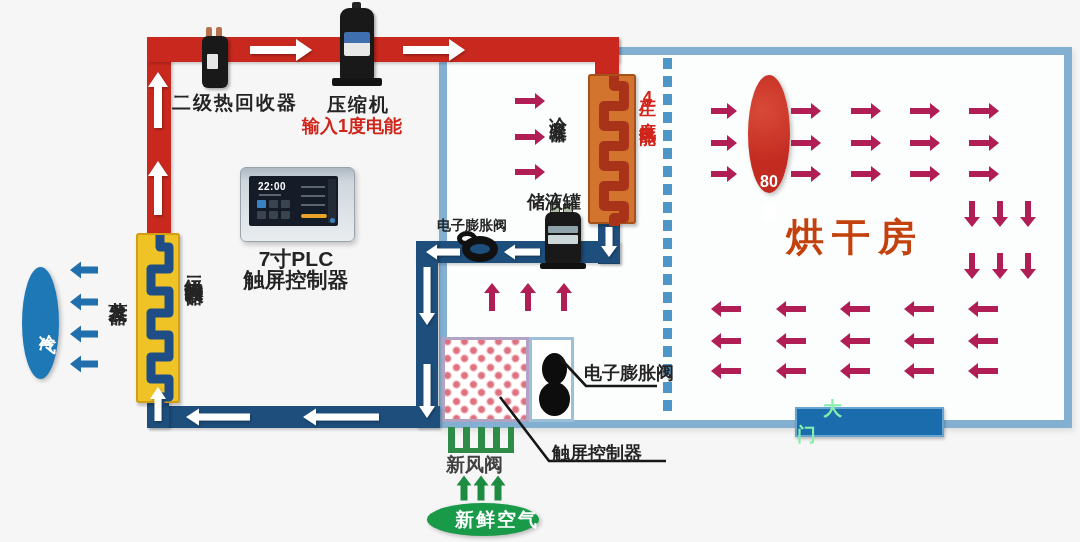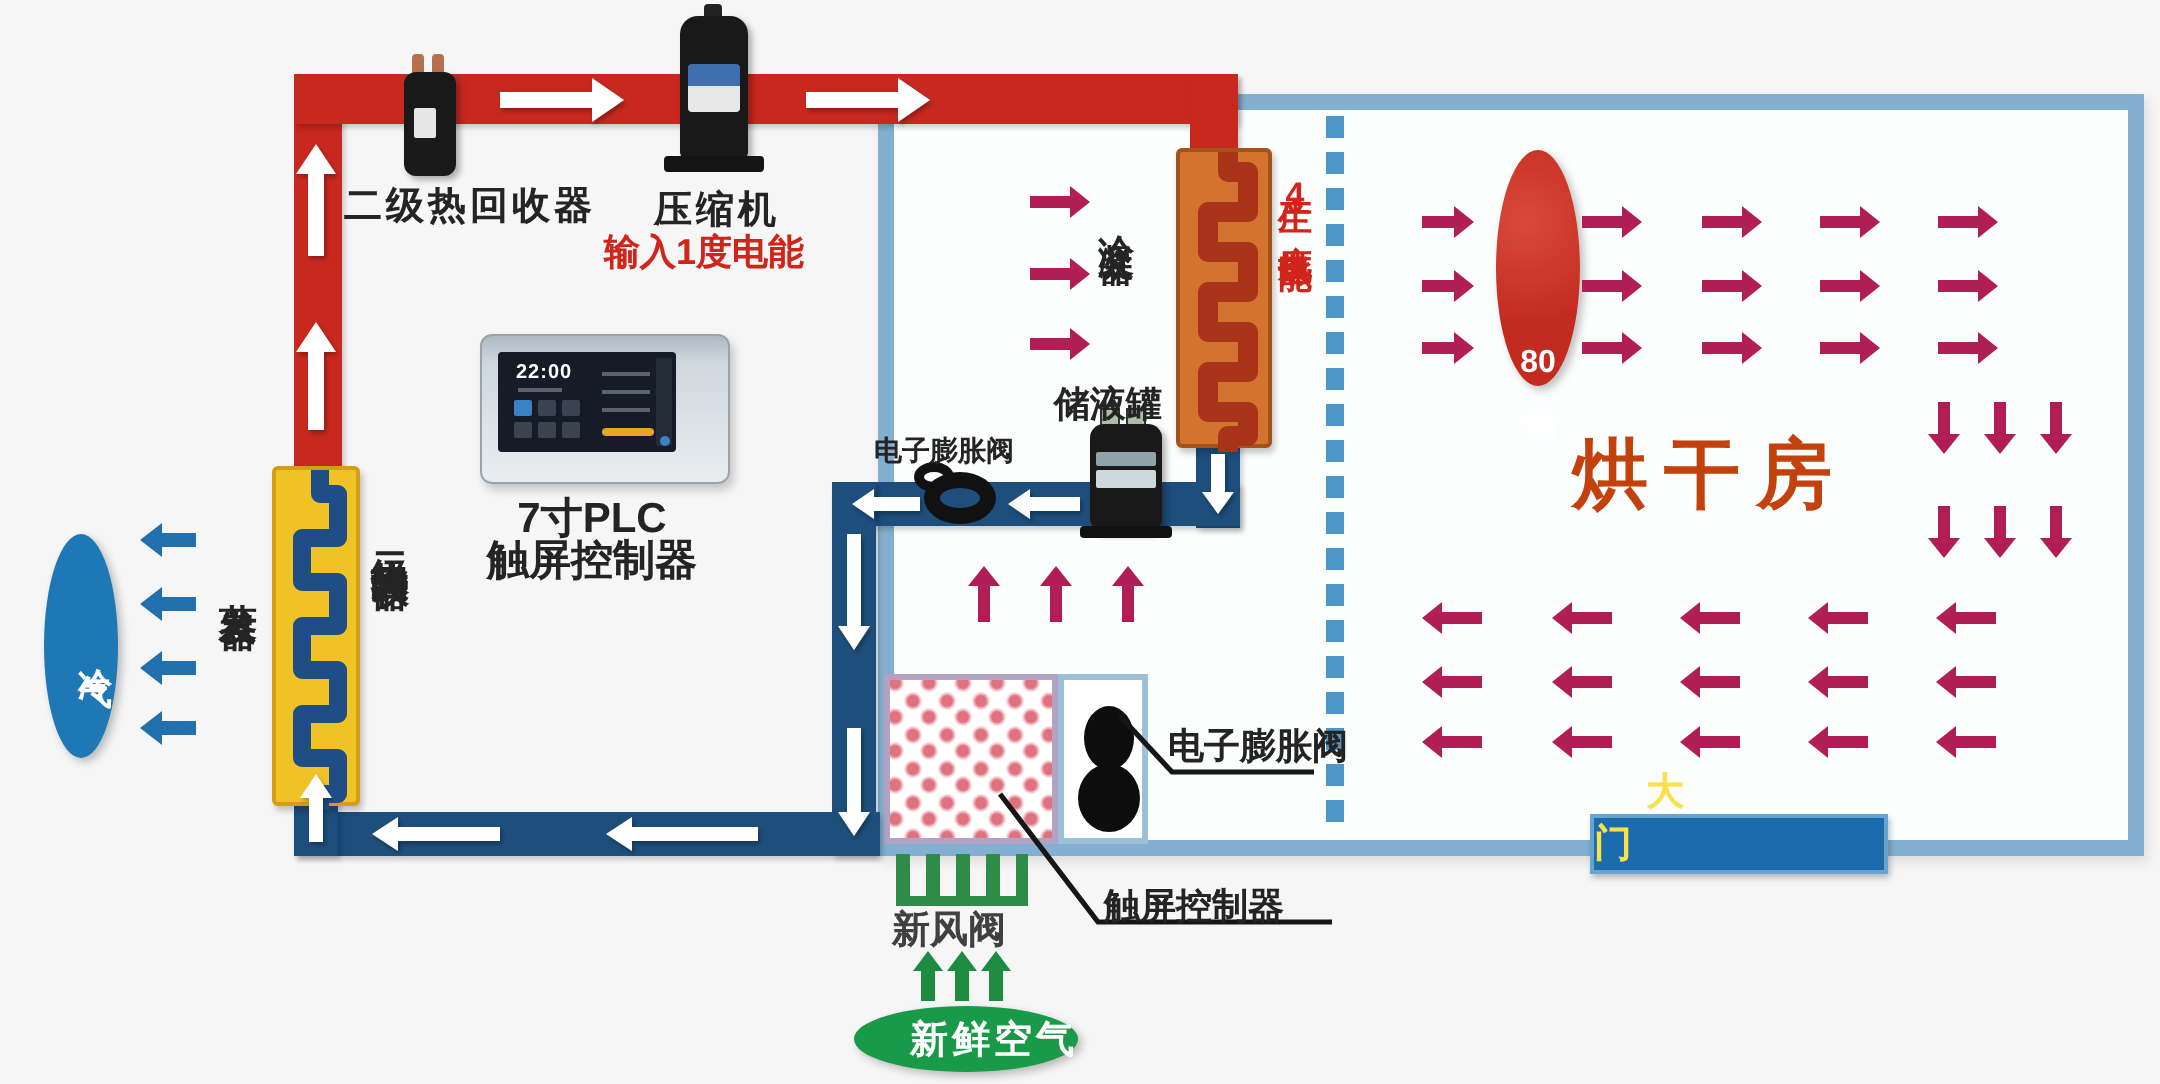--- a/index.html
+++ b/index.html
@@ -25,26 +25,26 @@
   .vtext{writing-mode:vertical-rl;text-orientation:upright;}
   .ellipse{border-radius:50%;display:flex;align-items:center;justify-content:flex-end;
            color:#fff;font-weight:700;box-shadow:2px 2px 4px rgba(0,0,0,.25);}
   .pinkbox{box-sizing:border-box;border:3px solid #b2a2c4;background:
      radial-gradient(circle,#e0717f 2.6px,rgba(224,113,127,.45) 3.6px,transparent 4.8px),
      radial-gradient(circle,#e0717f 2.6px,rgba(224,113,127,.45) 3.6px,transparent 4.8px),#fff;
      background-size:17px 17px,17px 17px;background-position:3px 2px,11px 10px;}
   .whitebox{box-sizing:border-box;border:3px solid #9cc0d8;background:#fff;}
   .fan{background:#0d0d0d;border-radius:50%;}
   .combbar{background:#2e8b48;}
-  .banner{box-sizing:border-box;background:#1a6cad;border:2px solid #68a4d0;color:#fde047;
-          display:flex;align-items:flex-end;justify-content:center;font-weight:700;
+  .banner{box-sizing:border-box;background:#1a6cad;border:2px solid #68a4d0;color:#86efac;
+          display:flex;align-items:center;justify-content:center;font-weight:700;
           box-shadow:1px 2px 3px rgba(0,0,0,.25);}
   
   .plc{background:linear-gradient(180deg,#aeb9c3 0%,#cfd7dd 18%,#e9edf0 100%);
-       border:1px solid #98a3ab;border-radius:6px;box-shadow:2px 3px 5px rgba(0,0,0,.2);padding-left:10px;}
+       border:1px solid #98a3ab;border-radius:6px;box-shadow:2px 3px 5px rgba(0,0,0,.2);}
   .plc-screen{position:absolute;left:8px;top:8px;width:89px;height:50px;background:#151c27;border-radius:2px;}
   .plc-time{position:absolute;left:9px;top:5px;color:#fff;font-size:10px;font-weight:700;letter-spacing:.5px;}
   .pbar{position:absolute;background:#5a6470;height:2px;}
   .pbtn{position:absolute;width:9px;height:8px;background:#3a4450;border-radius:1px;}
   .pbtn.on{background:#3b82c4;}
   .pstrip{position:absolute;right:2px;top:3px;width:8px;height:44px;background:#222b36;border-radius:1px;}
   .pdot{position:absolute;width:5px;height:5px;border-radius:50%;background:#3b82c4;}
   .obar{position:absolute;left:52px;top:38px;width:26px;height:4px;background:#e9a427;border-radius:2px;}
 </style>
 </head>

